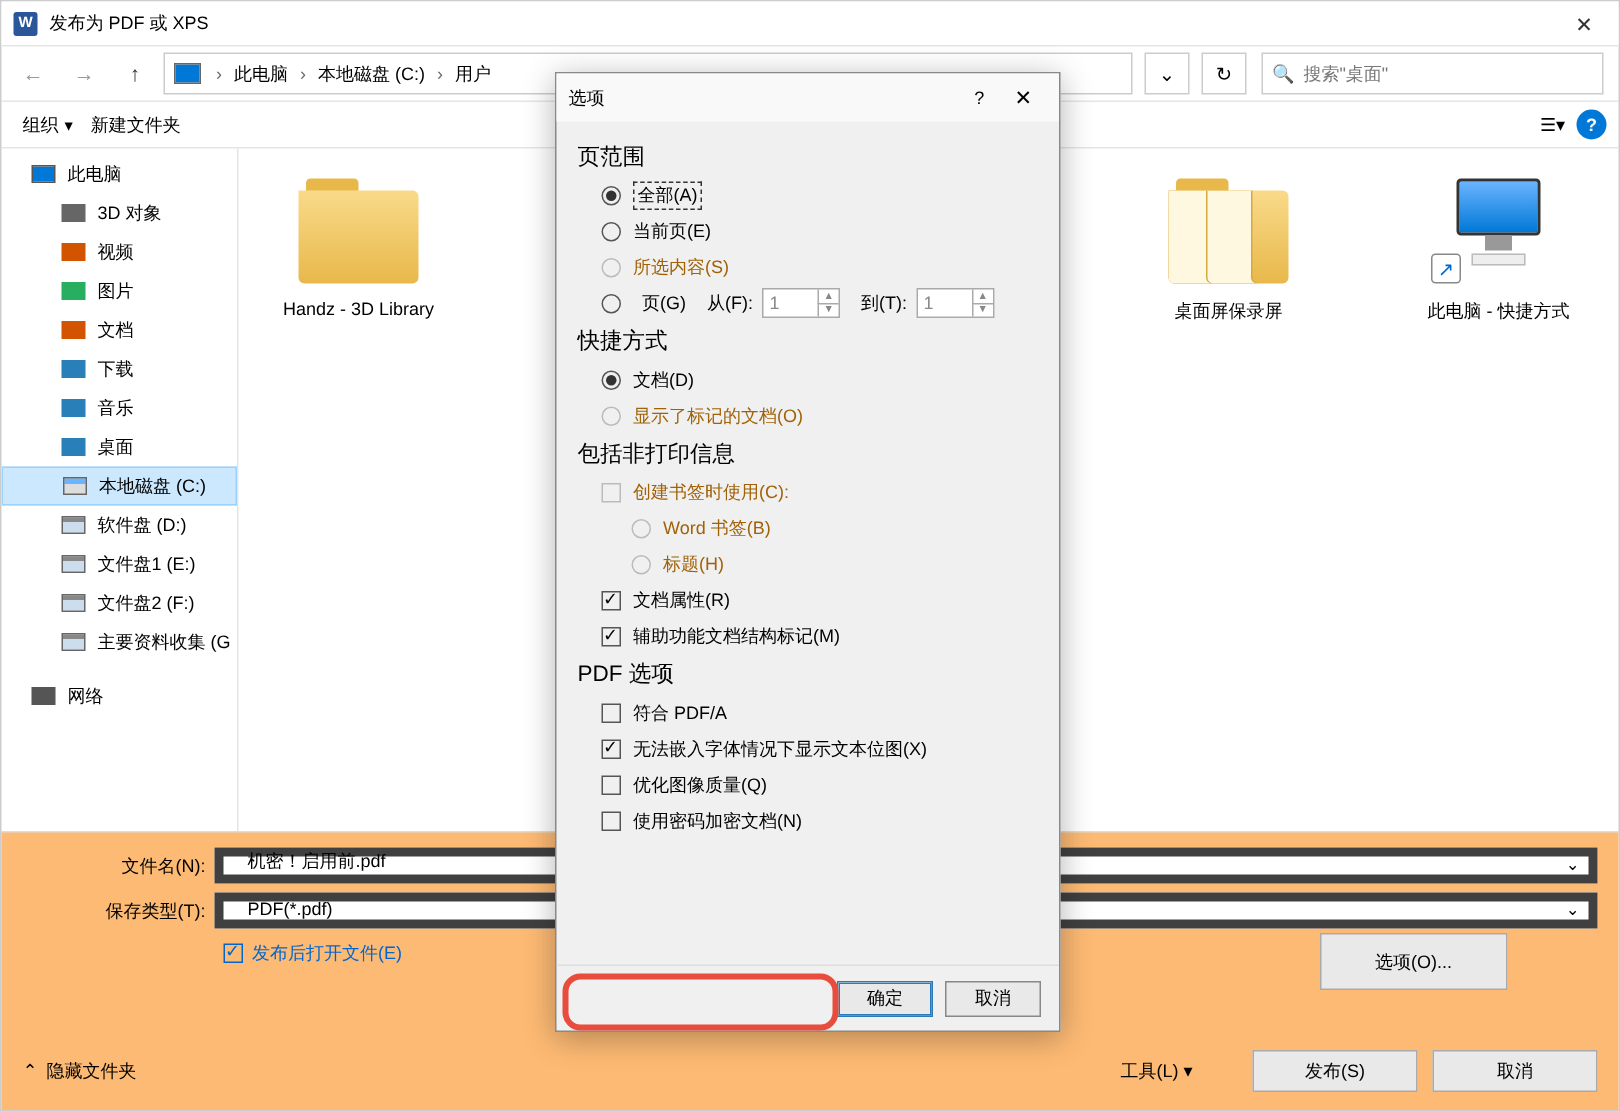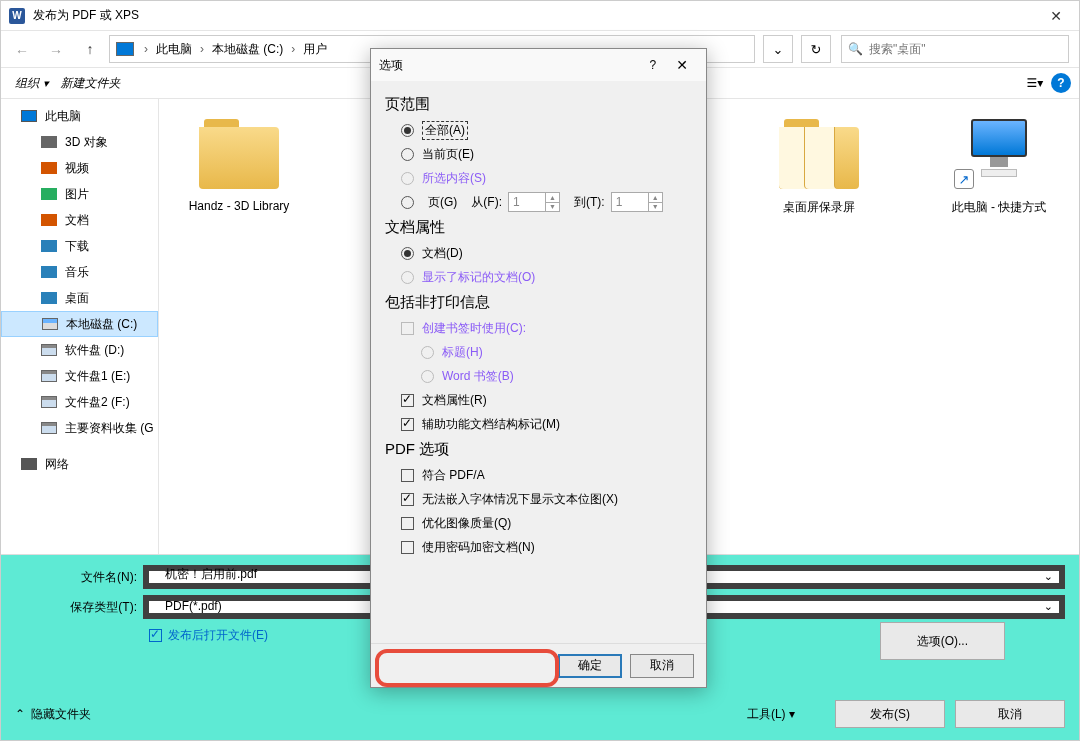--- a/index.html
+++ b/index.html
@@ -20,21 +20,21 @@
 .breadcrumb { flex: 1; height: 28px; border: 1px solid #ccc; display: flex; align-items: center; font-size: 12px; background: #fff; overflow: hidden; }
 .breadcrumb .pc-icon { width: 18px; height: 14px; background: linear-gradient(#0078d7,#0078d7); margin: 0 6px; border: 1px solid #666; }
 .breadcrumb .sep { color: #666; padding: 0 4px; }
 .breadcrumb .bc-item { padding: 0 4px; }
 .refresh-btn { width: 30px; height: 28px; border: 1px solid #ccc; display: flex; align-items: center; justify-content: center; margin-left: 4px; font-size: 13px; }
 .search-box { width: 228px; height: 28px; border: 1px solid #ccc; display: flex; align-items: center; margin-left: 6px; padding: 0 6px; color: #777; font-size: 12px; }
 .search-box .s-icon { margin-right: 6px; }
 
 
 .toolbar { height: 32px; border-top: 1px solid #e5e5e5; border-bottom: 1px solid #e5e5e5; display: flex; align-items: center; padding: 0 8px; font-size: 12px; }
-.toolbar .tb-item { padding: 0 6px; display: flex; align-items: center; font-style: italic; }
+.toolbar .tb-item { padding: 0 6px; display: flex; align-items: center; }
 .toolbar .tb-item .drop { margin-left: 4px; font-size: 11px; }
 .toolbar .spacer { flex: 1; }
 .view-btn { width: 24px; height: 24px; display: flex; align-items: center; justify-content: center; margin: 0 4px; }
 .help-btn { width: 20px; height: 20px; border-radius: 50%; background: #0078d7; color: #fff; font-weight: bold; display: flex; align-items: center; justify-content: center; font-size: 12px; }
 
 
 .body { flex: 1; display: flex; overflow: hidden; }
 .sidebar { width: 190px; border-right: 1px solid #e5e5e5; overflow-y: auto; font-size: 12px; padding: 4px 0; }
 .sb-item { display: flex; align-items: center; height: 26px; padding-left: 20px; cursor: default; }
 .sb-item.lvl2 { padding-left: 40px; }
@@ -58,21 +58,21 @@
 .folder-icon::before { content: ""; position: absolute; left: 10px; top: 0; width: 35px; height: 10px; background: #e8b84a; border-radius: 3px 3px 0 0; }
 .folder-icon::after { content: ""; position: absolute; left: 5px; top: 8px; right: 5px; bottom: 0; background: linear-gradient(#f9da8a,#e8b84a); border-radius: 0 4px 4px 4px; }
 .folder-icon.stack::after { background: linear-gradient(#f9da8a,#e8b84a); box-shadow: inset 25px 0 0 #fff8e0, inset 26px 0 0 #d8a840, inset 55px 0 0 #fff8e0, inset 56px 0 0 #d8a840; }
 .shortcut-icon { width: 90px; height: 70px; margin: 0 auto 10px; position: relative; }
 .shortcut-icon .monitor { width: 56px; height: 38px; background: linear-gradient(#6bb4ff,#0078d7); border: 2px solid #333; margin: 0 auto; border-radius: 3px; }
 .shortcut-icon .stand  { width: 18px; height: 10px; background: #999; margin: 0 auto; }
 .shortcut-icon .kb     { width: 36px; height: 8px; background: #eee; border: 1px solid #bbb; margin: 2px auto 0; }
 .shortcut-icon .arrow  { position: absolute; left: 0; bottom: 0; width: 20px; height: 20px; background: #fff; border: 1px solid #888; font-size: 13px; color: #0066cc; display: flex; align-items: center; justify-content: center; border-radius: 3px; }
 
 
-.bottom-panel { border-top: 1px solid #ddd; background: #5eead4; padding: 10px 14px 12px; }
+.bottom-panel { border-top: 1px solid #ddd; background: #fdba74; padding: 10px 14px 12px; }
 .field-row { display: flex; align-items: center; margin-bottom: 6px; font-size: 12px; }
 .field-row .flabel { width: 128px; text-align: right; padding-right: 6px; }
 .field-row .finput { flex: 1; height: 24px; border: 6px solid #404040; background: #fff; padding: 0 16px; display: flex; align-items: flex-end; position: relative; }
 .field-row .finput .drop { position: absolute; right: 6px; font-size: 11px; }
 
 .open-after { margin-left: 134px; margin-top: 8px; display: flex; align-items: center; color: #0066cc; font-size: 12px; }
 .open-after .cb { width: 13px; height: 13px; border: 1px solid #0066cc; margin-right: 6px; position: relative; }
 .open-after .cb::after { content: "✓"; position: absolute; left: 0; top: -3px; font-size: 12px; color: #0066cc; }
 
 .options-btn-row { display: flex; justify-content: flex-end; padding-right: 60px; margin-top: -22px; }
@@ -95,21 +95,21 @@
 .od-body { flex: 1; padding: 8px 14px; font-size: 12px; overflow: hidden; }
 .fs-title { font-size: 15px; margin: 6px 0 6px 0; }
 .opt-row { display: flex; align-items: center; margin: 4px 0 4px 16px; height: 20px; }
 .opt-row.sub { margin-left: 36px; }
 .radio { width: 13px; height: 13px; border: 1px solid #555; border-radius: 50%; margin-right: 8px; position: relative; flex-shrink: 0; }
 .radio.sel::after { content: ""; position: absolute; left: 2px; top: 2px; width: 7px; height: 7px; background: #333; border-radius: 50%; }
 .radio.dis { border-color: #bbb; }
 .checkbox { width: 13px; height: 13px; border: 1px solid #555; margin-right: 8px; position: relative; flex-shrink: 0; }
 .checkbox.sel::after { content: "✓"; position: absolute; left: 0; top: -3px; font-size: 12px; }
 .checkbox.dis { border-color: #bbb; }
-.txt-dis { color: #8b5cf6; }
+.txt-dis { color: #a16207; }
 .boxed { border: 1px dashed #333; padding: 0 2px; }
 
 .pages-line { display: flex; align-items: center; gap: 6px; }
 .num-input { width: 52px; height: 20px; border: 1px solid #aaa; background: #fff; display: flex; align-items: center; padding-left: 4px; position: relative; color: #888; }
 .num-input .spin { position: absolute; right: 0; top: 0; bottom: 0; width: 14px; display: flex; flex-direction: column; }
 .num-input .spin div { flex: 1; border-left: 1px solid #aaa; font-size: 7px; display: flex; align-items: center; justify-content: center; }
 .num-input .spin div:first-child { border-bottom: 1px solid #aaa; }
 
 .highlight-box { position: absolute; border: 4px solid #e74c3c; border-radius: 12px; pointer-events: none; }
 #hl-encrypt { left: 375px; top: 649px; width: 184px; height: 38px; }
@@ -314,43 +314,43 @@
       <span style="margin-left:8px">到(T):</span>
       <div class="num-input">
         <span>1</span>
         <div class="spin">
             <div>▲</div>
             <div>▼</div>
           </div>
       </div>
     </div>
 
-    <div class="fs-title">文档属性</div>
+    <div class="fs-title">快捷方式</div>
     <div class="opt-row">
       <span class="radio sel"></span>
       <span>文档(D)</span>
     </div>
     <div class="opt-row">
       <span class="radio dis"></span>
       <span class="txt-dis">显示了标记的文档(O)</span>
     </div>
 
     <div class="fs-title">包括非打印信息</div>
     <div class="opt-row">
       <span class="checkbox dis"></span>
       <span class="txt-dis">创建书签时使用(C):</span>
+    </div>
+    <div class="opt-row sub">
+      <span class="radio dis"></span>
+      <span class="txt-dis">Word 书签(B)</span>
     </div>
     <div class="opt-row sub">
       <span class="radio dis"></span>
       <span class="txt-dis">标题(H)</span>
     </div>
-    <div class="opt-row sub">
-      <span class="radio dis"></span>
-      <span class="txt-dis">Word 书签(B)</span>
-    </div>
     <div class="opt-row">
       <span class="checkbox sel"></span>
       <span>文档属性(R)</span>
     </div>
     <div class="opt-row">
       <span class="checkbox sel"></span>
       <span>辅助功能文档结构标记(M)</span>
     </div>
 
     <div class="fs-title">PDF 选项</div>

